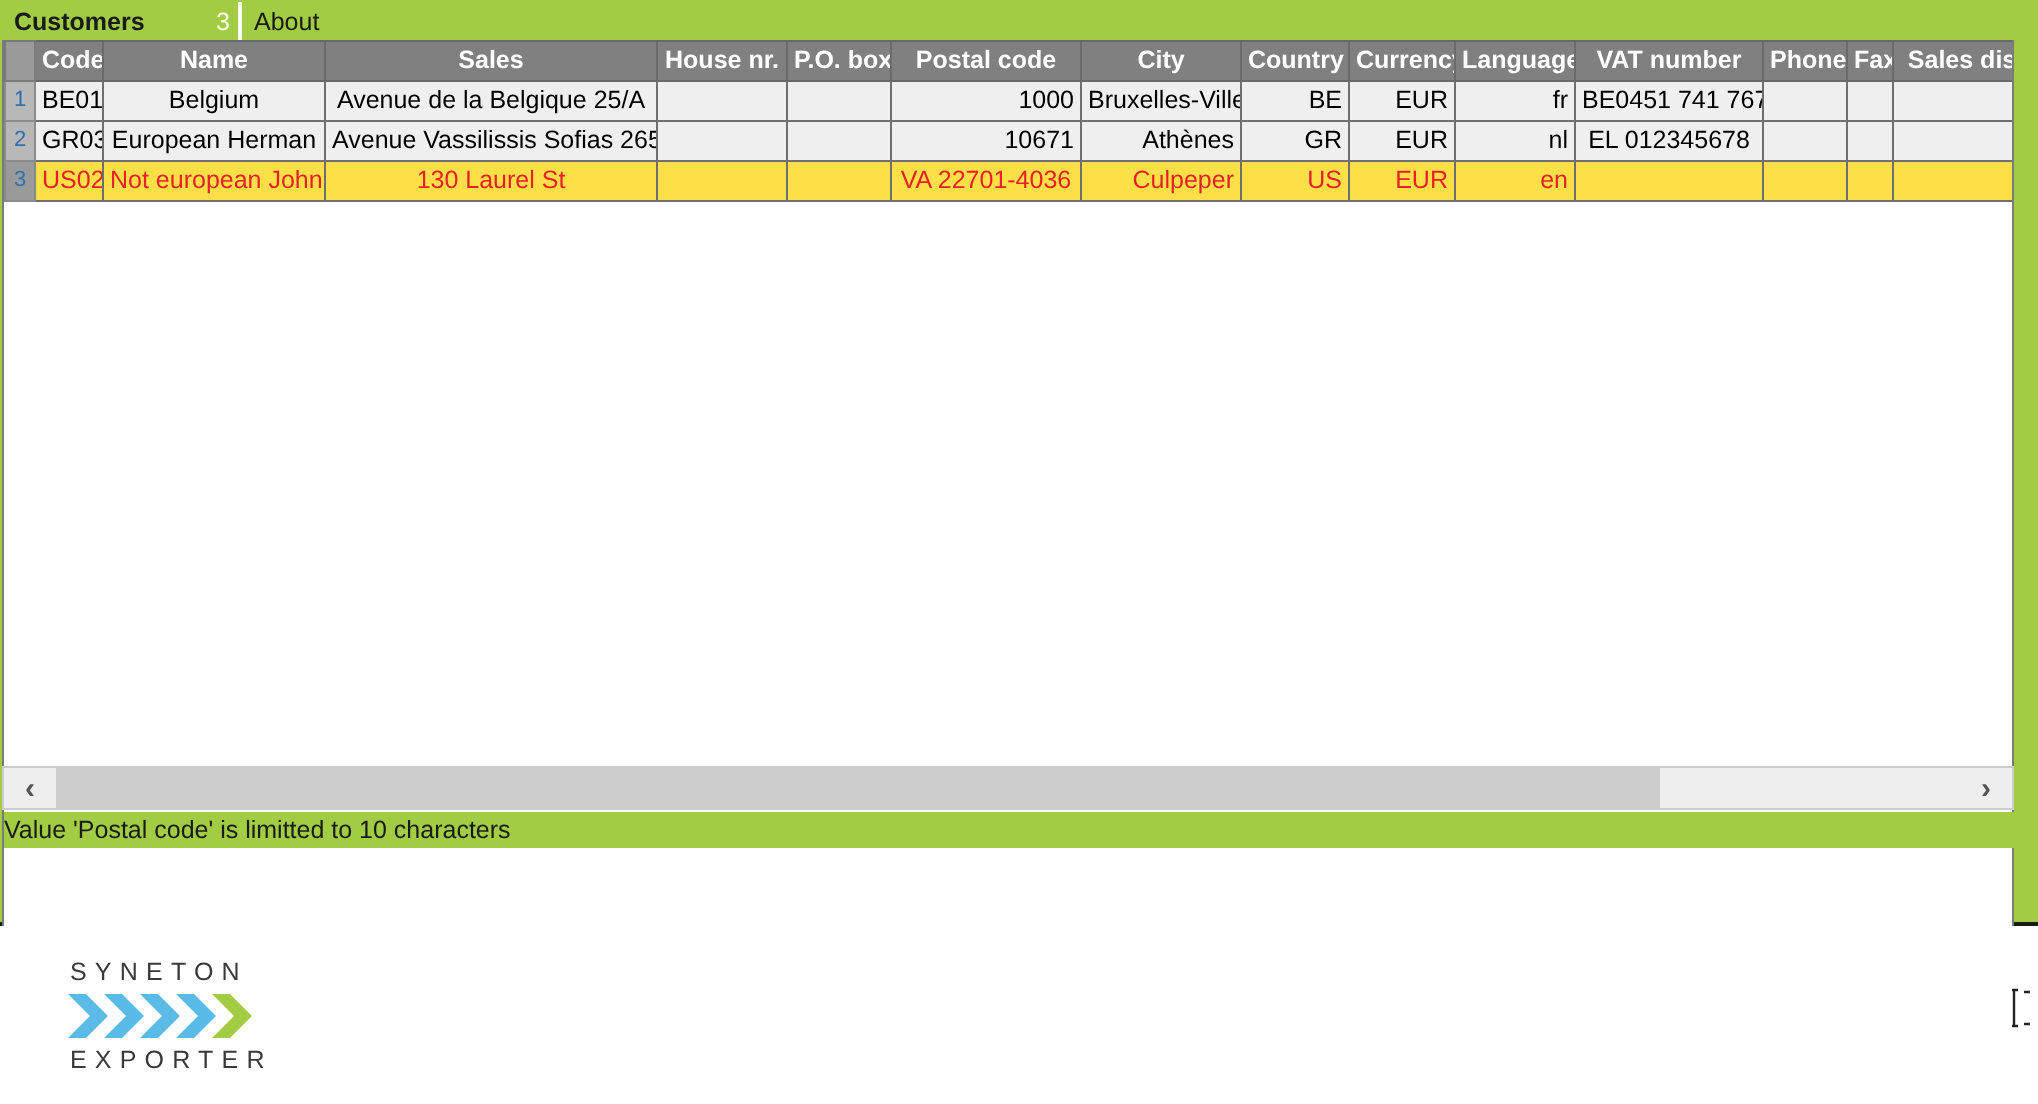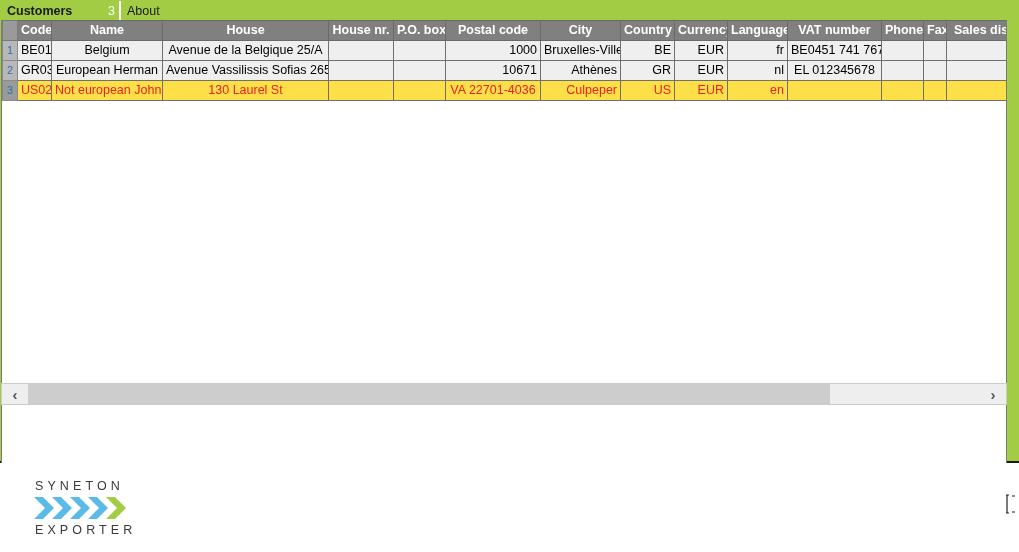--- a/index.html
+++ b/index.html
@@ -253,21 +253,21 @@
         <col style="width:94px">
         <col style="width:42px">
         <col style="width:23px">
         <col style="width:76px">
       </colgroup>
       <thead>
         <tr>
           <th class="gutter-head"></th>
           <th>Code</th>
           <th>Name</th>
-          <th>House</th>
+          <th>Sales</th>
           <th>House nr.</th>
           <th>P.O. box</th>
           <th>Postal code</th>
           <th>City</th>
           <th>Country</th>
           <th>Currency</th>
           <th>Language</th>
           <th>VAT number</th>
           <th>Phone</th>
           <th>Fax</th>
@@ -331,20 +331,21 @@
   </div>
 
   <div id="hscroll">
     <div class="sb-btn">‹</div>
     <div id="sb-track">
       <div id="sb-thumb"></div>
     </div>
     <div class="sb-btn">›</div>
   </div>
 
+  <div id="status-bar">Value 'Postal code' is limitted to 10 characters</div>
 
 </div>
 
 <div id="footer">
 
   <div id="logo">
     <div class="logo-word" id="logo-top">SYNETON</div>
     <svg id="logo-chevrons" viewBox="0 0 100 26" width="100" height="26">
       <path d="M1,2 L10,2 L21,13 L10,24 L1,24 L12,13 Z" fill="#5bbbe8"></path>
       <path d="M19,2 L28,2 L39,13 L28,24 L19,24 L30,13 Z" fill="#5bbbe8"></path>

